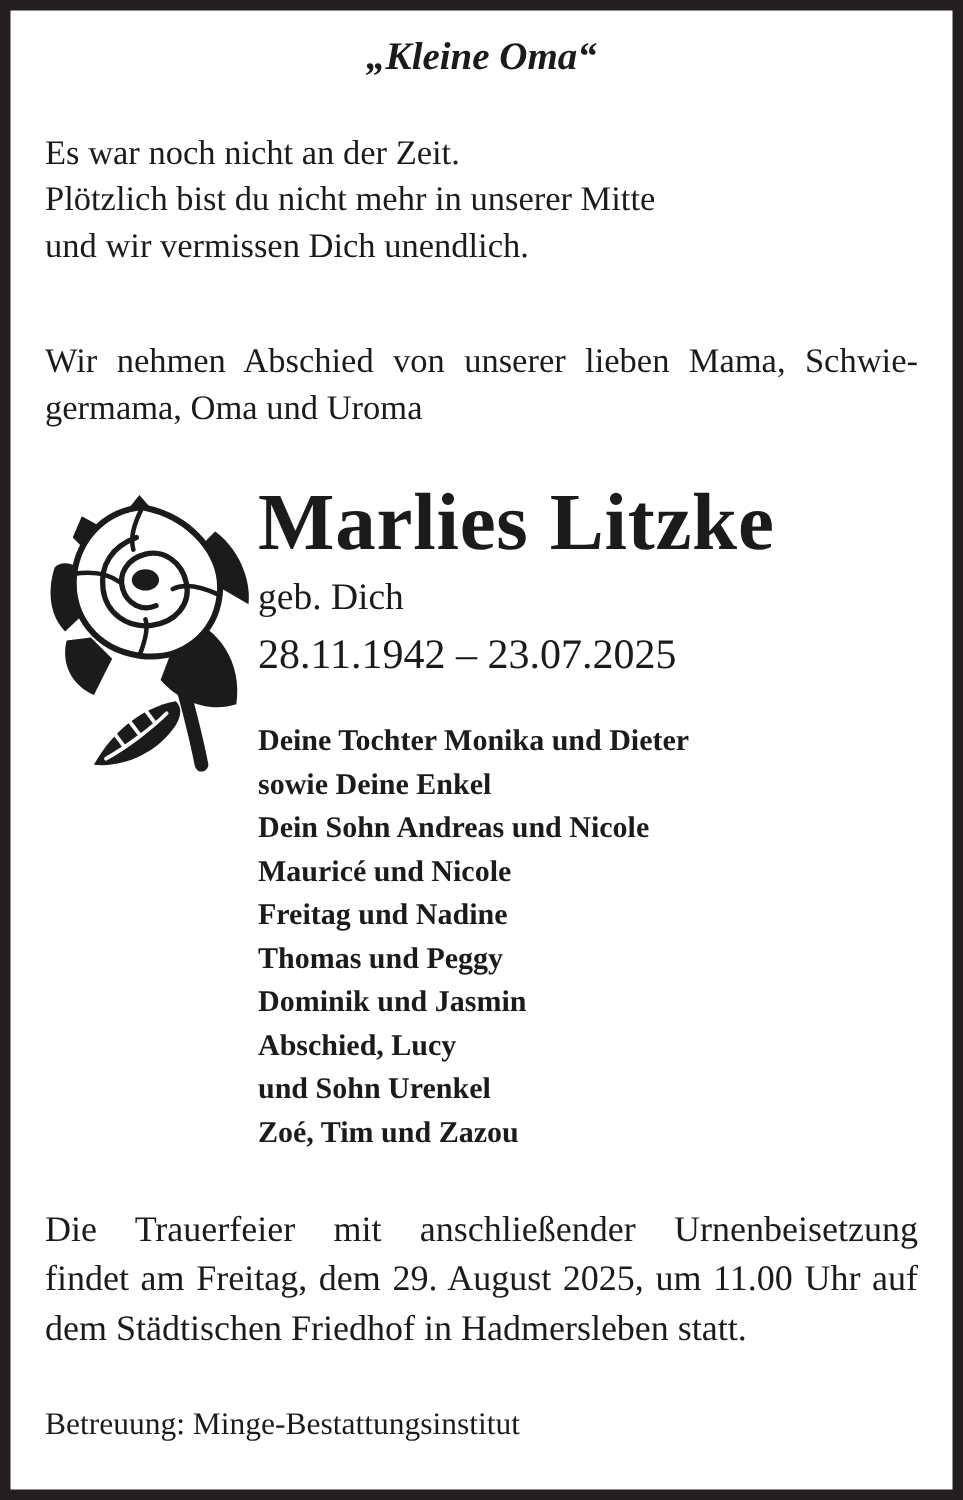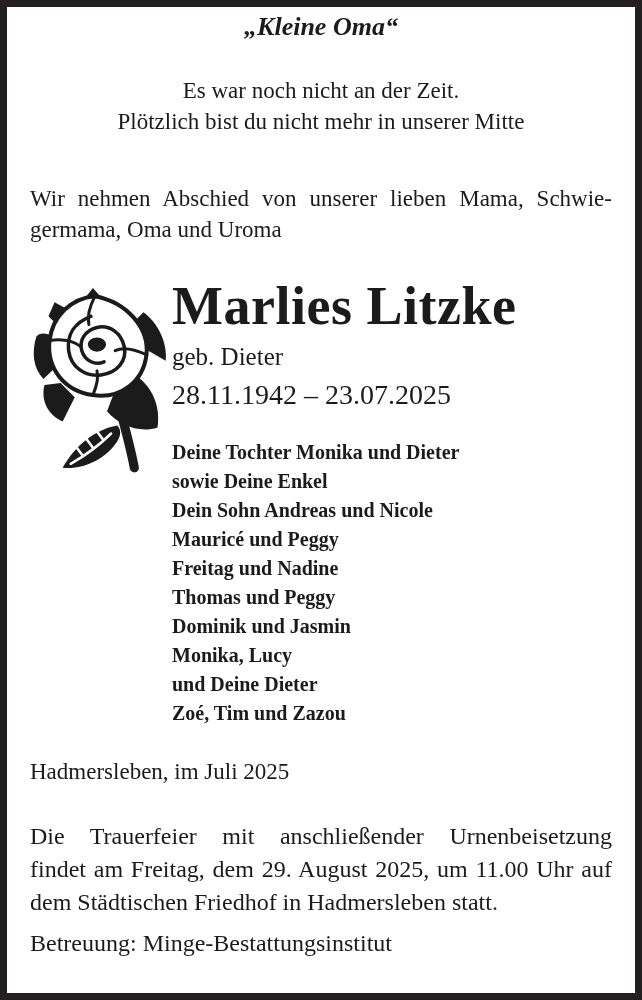--- a/index.html
+++ b/index.html
@@ -15,32 +15,31 @@
     background: #ffffff;
     border: 7px solid #231f20;
     font-family: "Liberation Serif", "DejaVu Serif", serif;
     color: #1b1b1b;
     overflow: hidden;
   }
   .inner {
     box-sizing: border-box;
     width: 100%;
     height: 100%;
-    padding: 5px 23px 0 23px;
+    padding: 16px 23px 0 23px;
   }
   .epigraph {
     text-align: center;
     font-size: 26px;
     line-height: 30px;
     font-weight: bold;
     font-style: italic;
   }
   .poem {
     margin-top: 33px;
-    text-align: center;
     font-size: 23px;
     line-height: 31px;
   }
   .farewell {
     margin-top: 46px;
     font-size: 23px;
     line-height: 31px;
   }
   .jline {
     text-align: justify;
@@ -87,36 +86,37 @@
     margin-top: 30px;
     font-size: 23px;
     line-height: 28px;
   }
   .funeral {
     margin-top: 34px;
     font-size: 24px;
     line-height: 33px;
   }
   .care-note {
-    margin-top: 12px;
-    font-size: 24px;
+    margin-top: 34px;
+    font-size: 21px;
     line-height: 24px;
   }
 </style>
 </head>
 <body>
 
 <div class="page">
   <div class="inner">
 
     <div class="epigraph">„Kleine Oma“</div>
 
     <div class="poem">
       <div>Es war noch nicht an der Zeit.</div>
       <div>Plötzlich bist du nicht mehr in unserer Mitte</div>
+      <div>und wir vermissen Dich unendlich.</div>
     </div>
 
     <div class="farewell">
       <div class="jline">Wir nehmen Abschied von unserer lieben Mama, Schwie-</div>
       <div>germama, Oma und Uroma</div>
     </div>
 
     <div class="main-block">
       <div class="rose-wrap">
         <svg viewBox="0 0 140 200" width="142" height="202" aria-hidden="true">
@@ -143,39 +143,38 @@
             <path d="M40,180 C54,172 70,160 80,150"></path>
             <path d="M52,172 L46,164"></path>
             <path d="M62,164 L56,156"></path>
             <path d="M72,156 L66,148"></path>
           </g>
         </svg>
       </div>
 
       <div class="person-col">
         <div class="deceased-name">Marlies Litzke</div>
-        <div class="birth-name">geb. Dieter</div>
+        <div class="birth-name">geb. Dich</div>
         <div class="life-dates">28.11.1942 – 23.07.2025</div>
 
         <div class="mourners">
           <div>Deine Tochter Monika und Dieter</div>
           <div>sowie Deine Enkel</div>
           <div>Dein Sohn Andreas und Nicole</div>
-          <div>Mauricé und Peggy</div>
+          <div>Mauricé und Nicole</div>
           <div>Freitag und Nadine</div>
           <div>Thomas und Peggy</div>
           <div>Dominik und Jasmin</div>
-          <div>Monika, Lucy</div>
-          <div>und Deine Dieter</div>
+          <div>Abschied, Lucy</div>
+          <div>und Sohn Urenkel</div>
           <div>Zoé, Tim und Zazou</div>
         </div>
       </div>
     </div>
 
-    <div class="place-date">Hadmersleben, im Juli 2025</div>
 
     <div class="funeral">
       <div class="jline">Die Trauerfeier mit anschließender Urnenbeisetzung</div>
       <div class="jline">findet am Freitag, dem 29. August 2025, um 11.00 Uhr auf</div>
       <div>dem Städtischen Friedhof in Hadmersleben statt.</div>
     </div>
 
     <div class="care-note">Betreuung: Minge-Bestattungsinstitut</div>
 
   </div>

